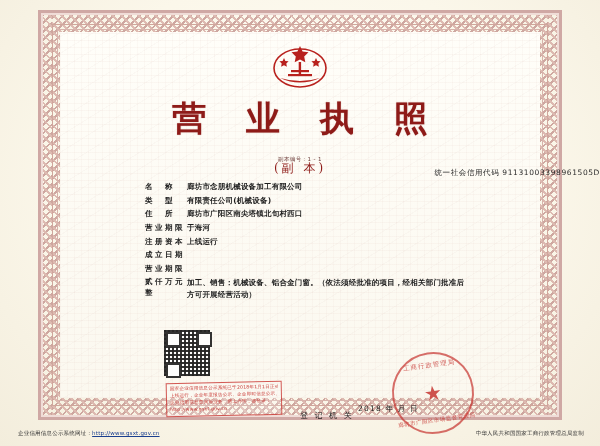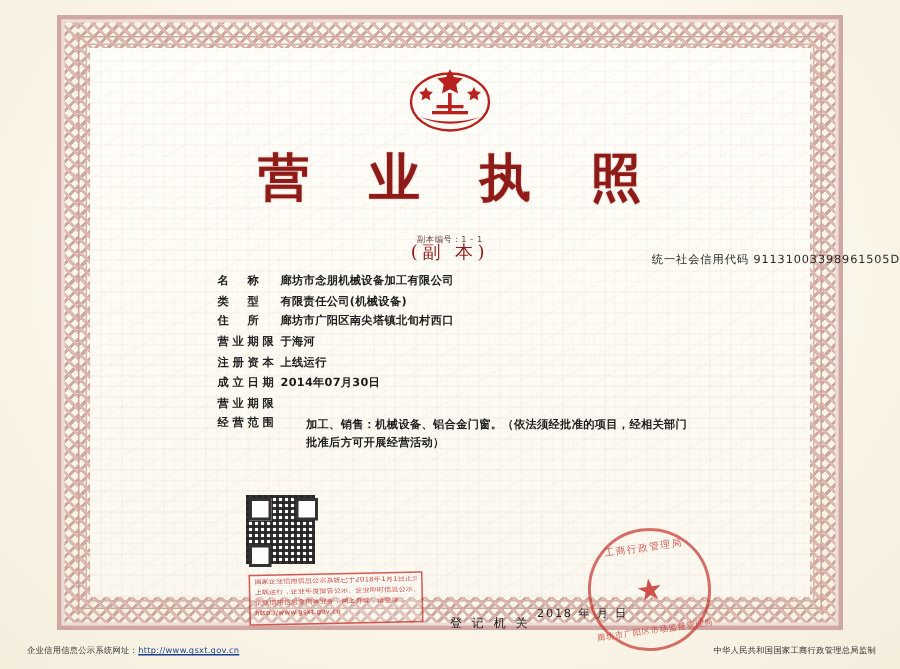--- a/index.html
+++ b/index.html
@@ -146,21 +146,20 @@
     flex: 0 0 42px;
     letter-spacing: 2.5px;
     color: #222;
   }
   .row .value {
     flex: 1;
     letter-spacing: 0.2px;
   }
   .row.scope .value {
     line-height: 1.5;
-    margin-left: 17px;
   }
 
   
   .authority {
     position: absolute;
     left: 300px;
     top: 378px;
     font-size: 8px;
     letter-spacing: 2px;
     color: #1d1d1d;
@@ -332,28 +331,27 @@
     <div class="row">
       <div class="label">营业期限</div>
       <div class="value">于海河</div>
     </div>
     <div class="row">
       <div class="label">注册资本</div>
       <div class="value">上线运行</div>
     </div>
     <div class="row">
       <div class="label">成立日期</div>
-      <div class="value">2014年07月30日</div>
     </div>
     <div class="row">
       <div class="label">营业期限</div>
       <div class="value"></div>
     </div>
     <div class="row scope">
-      <div class="label">经营范围</div>
+      <div class="label">贰仟万元整</div>
       <div class="value">加工、销售：机械设备、铝合金门窗。（依法须经批准的项目，经相关部门批准后方可开展经营活动）</div>
     </div>
   </div>
 
   <div class="qr"></div>
 
   <div class="notice">
     <div class="nline">国家企业信用信息公示系统已于2018年1月1日正式</div>
     <div class="nline">上线运行，企业年度报告公示、企业即时信息公示、</div>
     <div class="nline">企业信用信息查询等业务，网上办理，请登录：</div>

